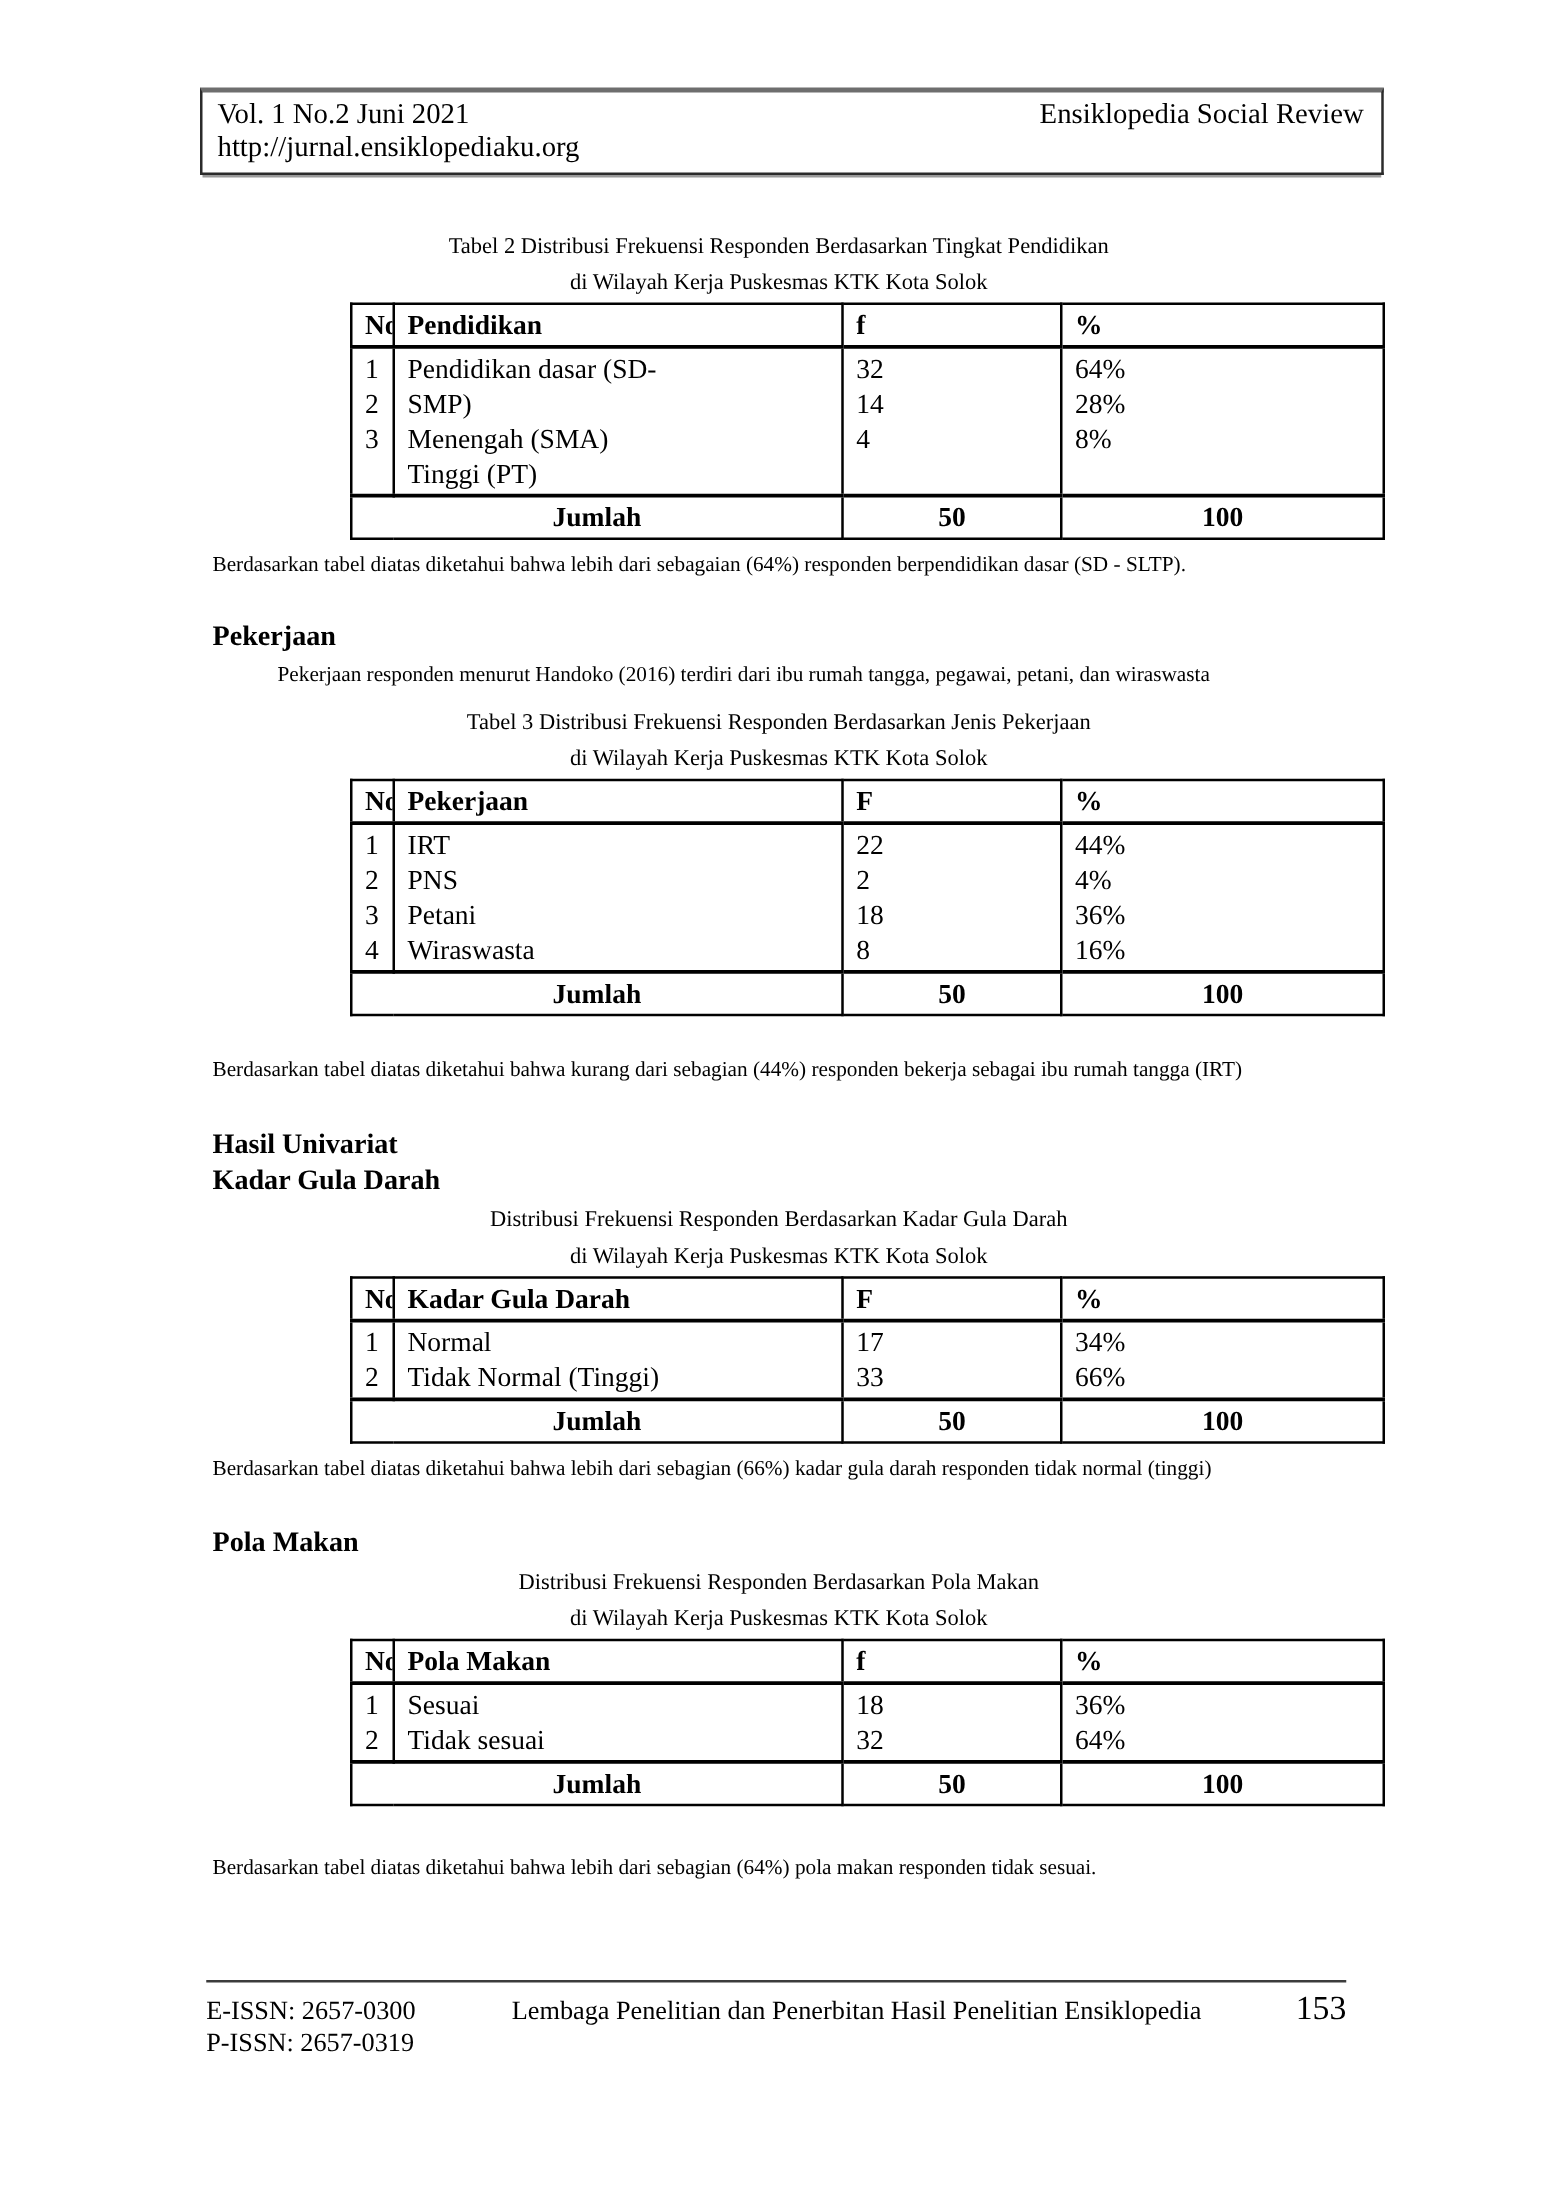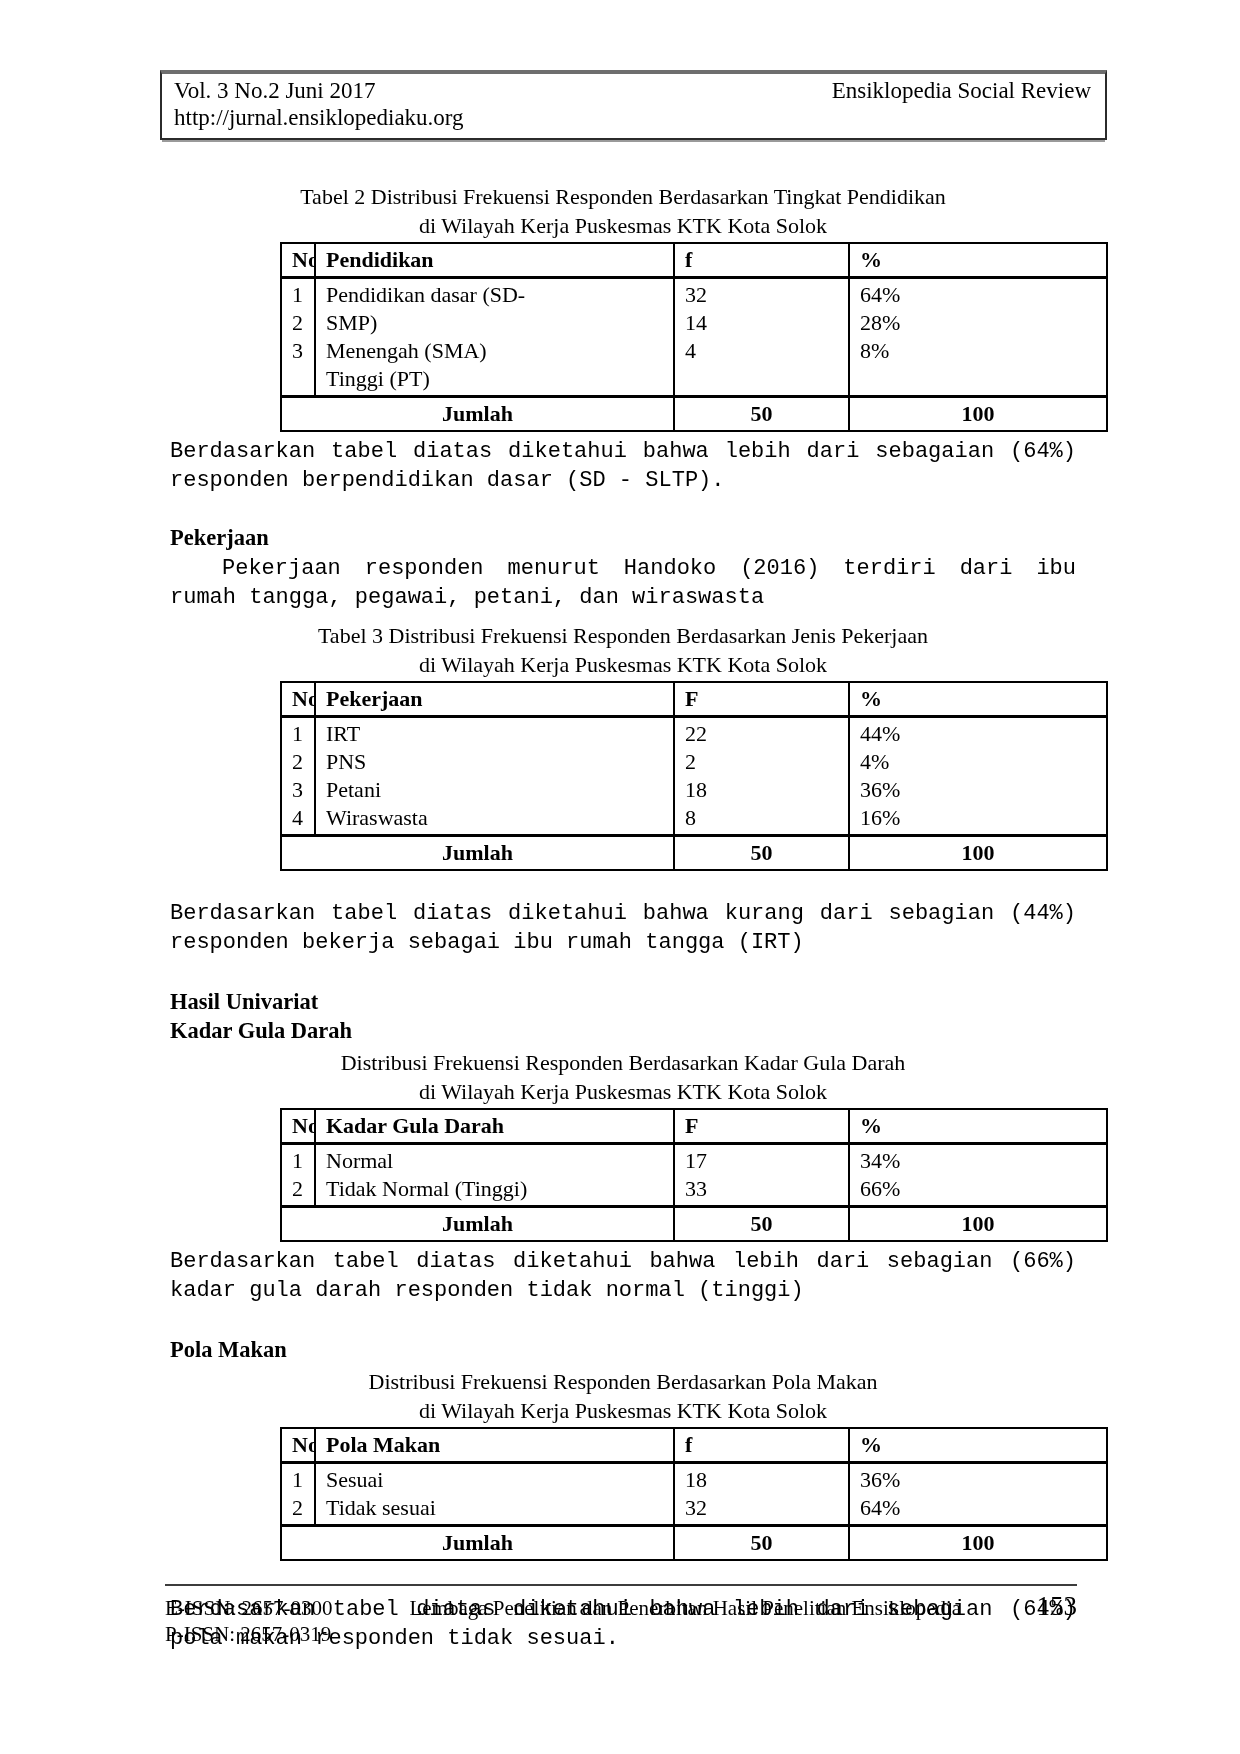--- a/index.html
+++ b/index.html
@@ -27,21 +27,21 @@
     box-shadow: 0 4px 0 -2px #9a9a9a;
     padding: 3px 14px 7px 12px;
     font-size: 23px;
     line-height: 27px;
   }
   .header-row { display: flex; justify-content: space-between; }
 
   
   .tbl-title {
     text-align: center;
-    font-size: 22px;
+    font-size: 18px;
     line-height: 29px;
     margin-bottom: 2px;
   }
 
   
   table.data {
     border-collapse: collapse;
     margin-left: 110px;
     width: 795px;
     font-size: 22px;
@@ -63,24 +63,23 @@
   td.c-no { text-align: center; }
   .pre { white-space: pre-line; }
   tr.sum td {
     font-weight: bold;
     text-align: center;
     border-top: 3px solid #000;
   }
 
   
   .para {
-    font-size: 22px;
+    font-size: 17px;
     line-height: 29px;
     text-align: justify;
-    font-family: Liberation Mono, monospace;
   }
   .indent { text-indent: 52px; }
   .h-bold {
     font-weight: bold;
     font-size: 22.5px;
     line-height: 29px;
   }
 
   
   .page-footer {
@@ -101,21 +100,21 @@
 
   
 </style>
 </head>
 <body>
 
 <div class="content">
 
   <div class="header-box">
     <div class="header-row">
-      <span>Vol. 3 No.2 Juni 2017</span>
+      <span>Vol. 1 No.2 Juni 2021</span>
       <span>Ensiklopedia Social Review</span>
     </div>
     <div>
       <span>http://jurnal.ensiklopediaku.org</span>
     </div>
   </div>
 
   <div class="tbl-title" style="margin-top:42px;">
     <div>Tabel 2 Distribusi Frekuensi Responden Berdasarkan Tingkat Pendidikan</div>
     <div>di Wilayah Kerja Puskesmas KTK Kota Solok</div>

